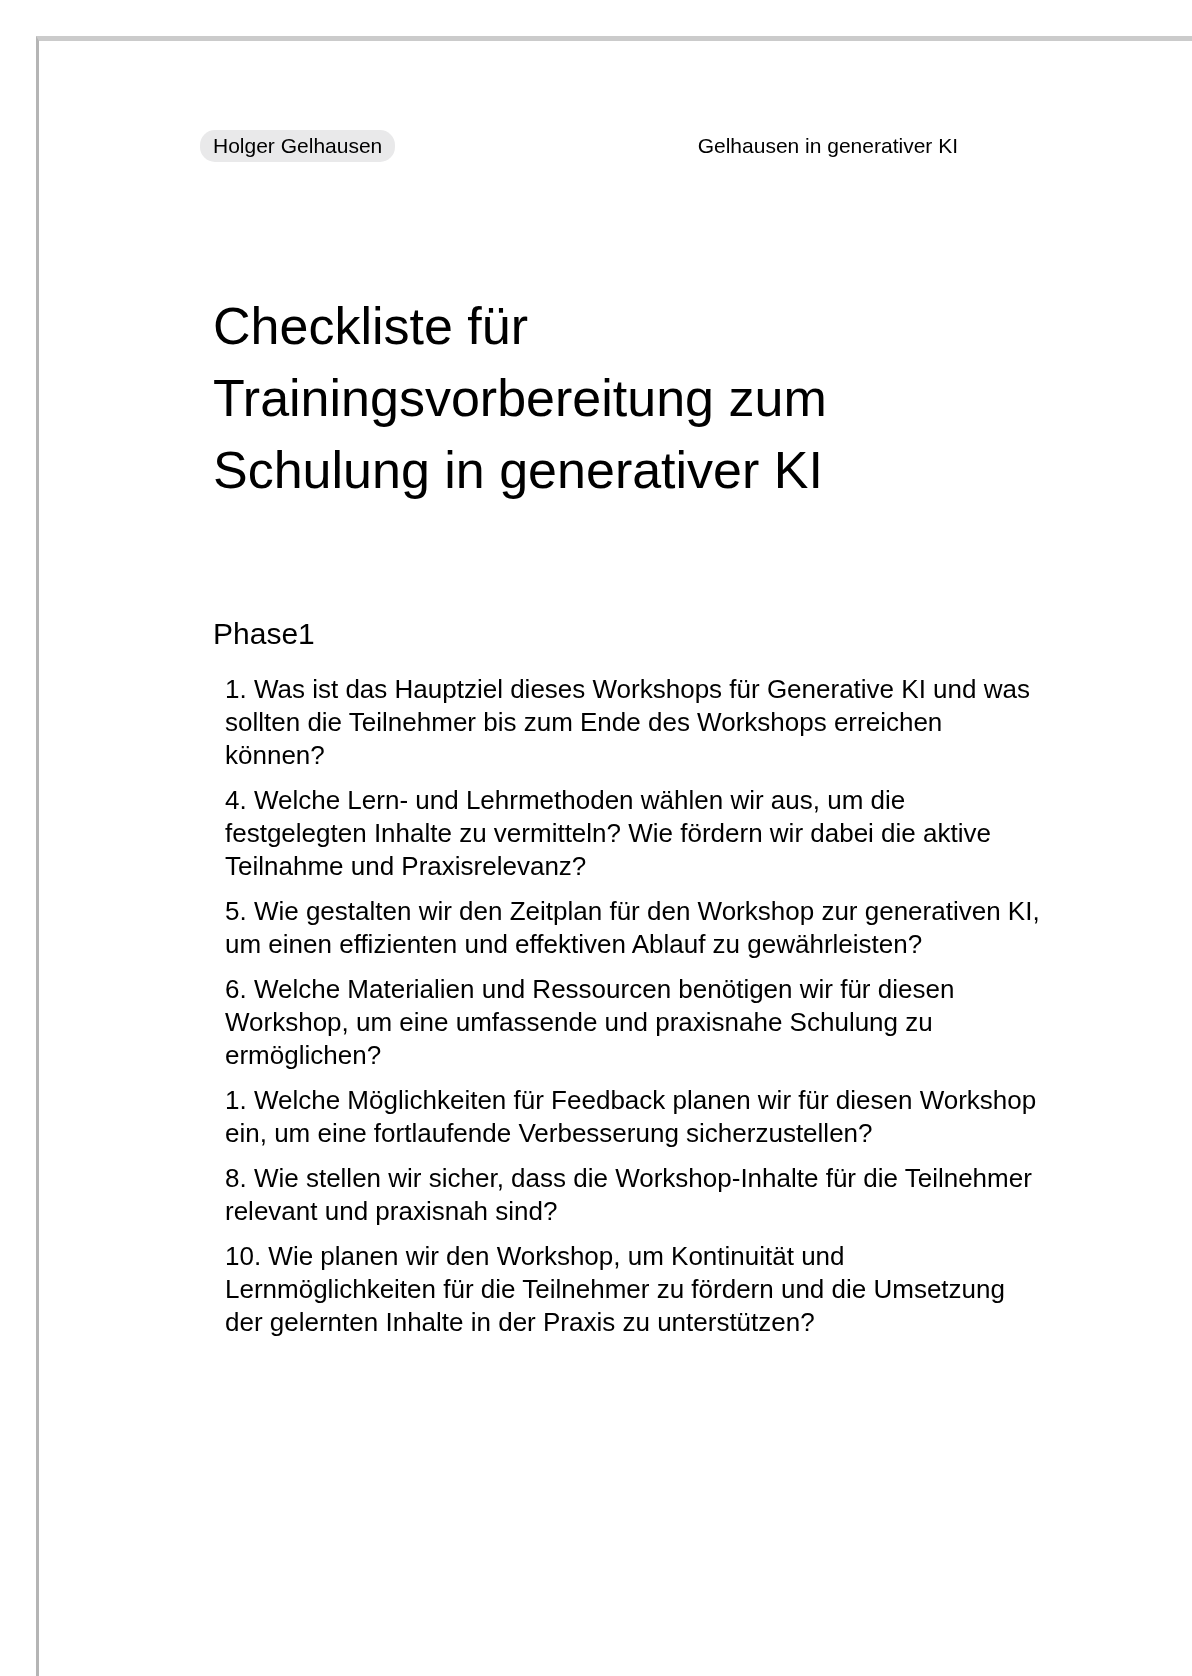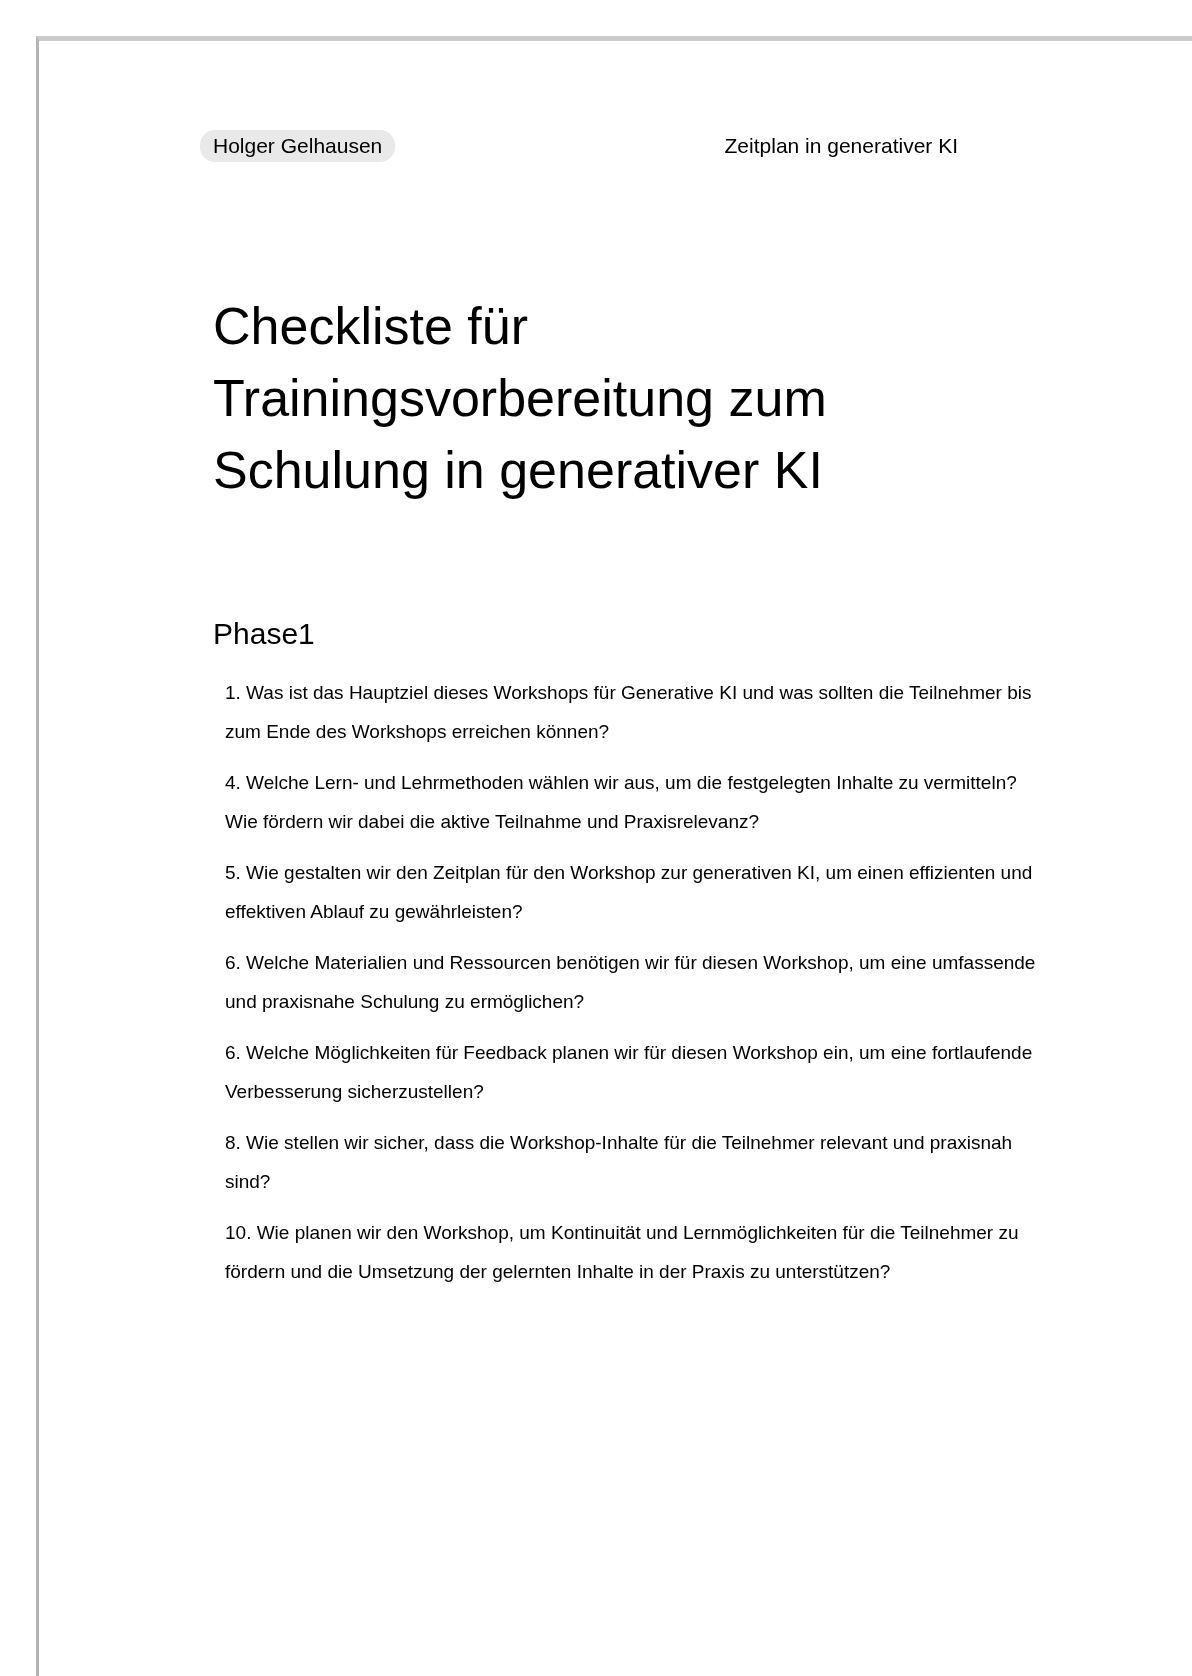--- a/index.html
+++ b/index.html
@@ -58,45 +58,45 @@
   }
   .section-heading {
     margin-top: 101px;
     font-size: 30px;
     line-height: 54px;
     font-weight: 400;
   }
   .question-list {
     margin-top: 3px;
     width: 845px;
-    font-size: 19px;
-    line-height: 39px;
+    font-size: 26px;
+    line-height: 33px;
   }
   .question-item { font-weight: 400; }
 </style>
 </head>
 <body>
 
 <div class="page-frame">
   <div class="content">
 
     <div class="doc-header">
       <span class="author-pill">Holger Gelhausen</span>
-      <span class="header-topic">Zeitplan in generativer KI</span>
+      <span class="header-topic">Gelhausen in generativer KI</span>
     </div>
 
     <h1 class="doc-title">Checkliste für Trainingsvorbereitung zum Schulung in generativer KI</h1>
 
 
     <h2 class="section-heading">Phase1</h2>
 
     <div class="question-list">
         <div class="question-item">1. Was ist das Hauptziel dieses Workshops für Generative KI und was sollten die Teilnehmer bis zum Ende des Workshops erreichen können?</div>
         <div class="question-item">4. Welche Lern- und Lehrmethoden wählen wir aus, um die festgelegten Inhalte zu vermitteln? Wie fördern wir dabei die aktive Teilnahme und Praxisrelevanz?</div>
         <div class="question-item">5. Wie gestalten wir den Zeitplan für den Workshop zur generativen KI, um einen effizienten und effektiven Ablauf zu gewährleisten?</div>
         <div class="question-item">6. Welche Materialien und Ressourcen benötigen wir für diesen Workshop, um eine umfassende und praxisnahe Schulung zu ermöglichen?</div>
-        <div class="question-item">6. Welche Möglichkeiten für Feedback planen wir für diesen Workshop ein, um eine fortlaufende Verbesserung sicherzustellen?</div>
+        <div class="question-item">1. Welche Möglichkeiten für Feedback planen wir für diesen Workshop ein, um eine fortlaufende Verbesserung sicherzustellen?</div>
         <div class="question-item">8. Wie stellen wir sicher, dass die Workshop-Inhalte für die Teilnehmer relevant und praxisnah sind?</div>
         <div class="question-item">10. Wie planen wir den Workshop, um Kontinuität und Lernmöglichkeiten für die Teilnehmer zu fördern und die Umsetzung der gelernten Inhalte in der Praxis zu unterstützen?</div>
       </div>
 
   </div>
 </div>
 
 </body></html>

